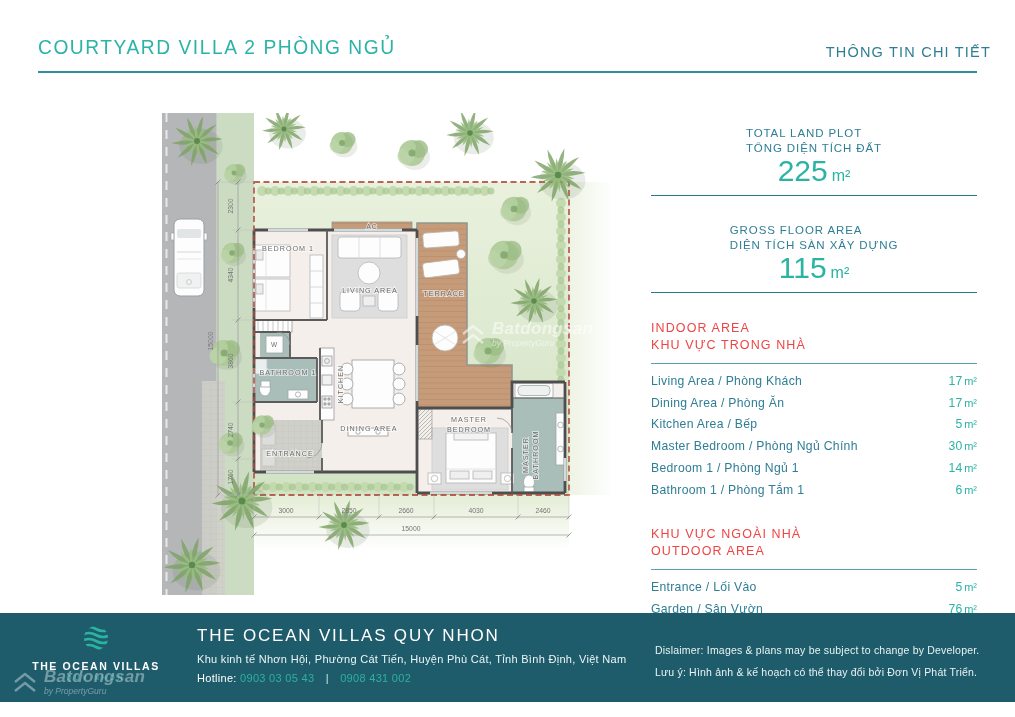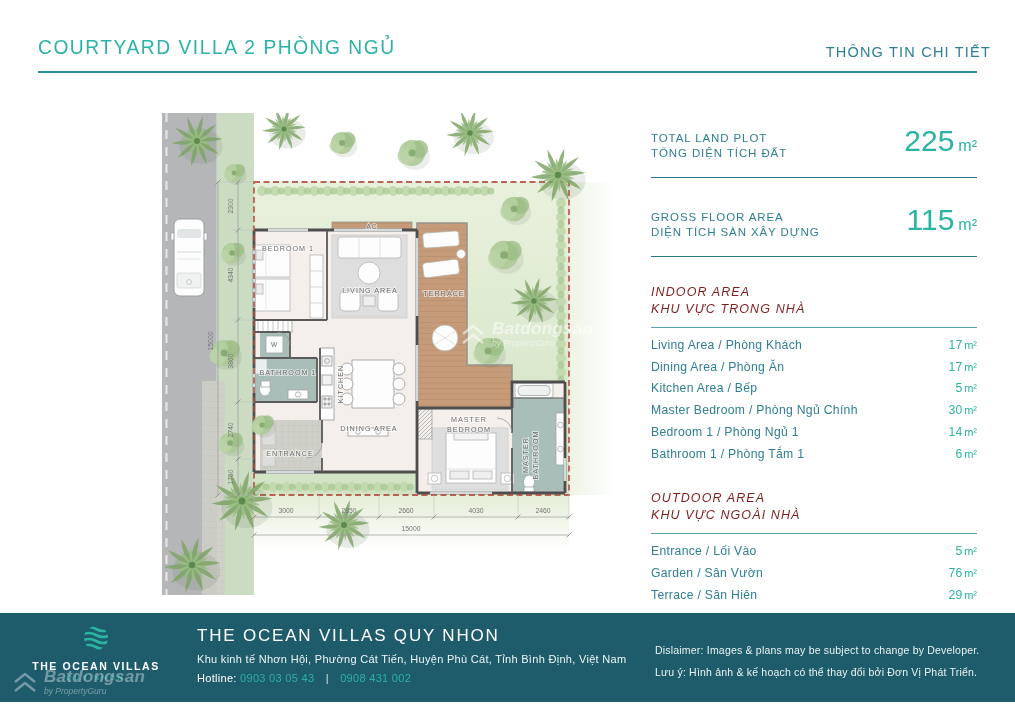--- a/index.html
+++ b/index.html
@@ -6,27 +6,27 @@
   .page{position:relative;width:1015px;height:702px;background:#fff;overflow:hidden;
         font-family:"Liberation Sans",sans-serif;}
   
   .page-title{position:absolute;left:38px;top:36px;font-size:20px;letter-spacing:1.6px;
         color:#2bb3a8;transform:scaleX(.96);transform-origin:left;white-space:nowrap;}
   .details-heading{position:absolute;right:24px;top:44px;font-size:14.5px;letter-spacing:1.2px;
         color:#2e7e95;}
   .header-rule{position:absolute;left:38px;right:38px;top:71px;height:2px;background:#2e8fa2;}
   
   .panel{position:absolute;left:651px;top:126px;width:326px;}
-  .stat{display:flex;justify-content:space-between;align-items:flex-end;
-        border-bottom:1.5px solid #29798e;padding-bottom:16px;margin-bottom:27px;}
+  .stat{display:flex;justify-content:space-between;align-items:center;
+        border-bottom:1.5px solid #29798e;padding-bottom:4px;margin-bottom:27px;flex-direction:column;}
   .stat-label div{font-size:11.5px;line-height:15px;letter-spacing:.9px;color:#2e7e95;}
   .stat-value{font-size:30px;color:#2bb3a4;line-height:30px;white-space:nowrap;}
   .stat-value .unit{font-size:16px;margin-left:4px;}
   .sec{margin-top:2px;}
-  .sec-title div{font-size:12.5px;line-height:17px;letter-spacing:1.1px;color:#7f1d1d;font-style:italic;}
+  .sec-title div{font-size:12.5px;line-height:17px;letter-spacing:1.1px;color:#ef4444;}
   .sec-rule{height:1px;background:#5b9fb0;margin:9px 0 7px 0;}
   .row{display:flex;justify-content:space-between;font-size:12.2px;line-height:21.7px;}
   .row .lbl{color:#2e7e95;letter-spacing:.3px;}
   .row .val{color:#2bb3a4;white-space:nowrap;}
   .row .val .unit{font-size:11px;margin-left:2px;}
   .gap{height:23px;}
   
   .plan-wrap{position:absolute;left:130px;top:113px;width:480px;height:482px;margin-left:32px;}
   svg text{font-family:"Liberation Sans",sans-serif;}
   
@@ -415,22 +415,22 @@
       <div class="row">
           <span class="lbl">Bathroom 1 / Phòng Tắm 1</span>
           <span class="val"><span>6</span><span class="unit">m²</span></span>
         </div>
     </div>
 
     <div class="gap"></div>
 
     <div class="sec">
       <div class="sec-title">
+        <div>KHU VỰC NGOÀI NHÀ</div>
         <div>OUTDOOR AREA</div>
-        <div>KHU VỰC NGOÀI NHÀ</div>
       </div>
       <div class="sec-rule"></div>
       <div class="row">
           <span class="lbl">Entrance / Lối Vào</span>
           <span class="val"><span>5</span><span class="unit">m²</span></span>
         </div>
       <div class="row">
           <span class="lbl">Garden / Sân Vườn</span>
           <span class="val"><span>76</span><span class="unit">m²</span></span>
         </div>

